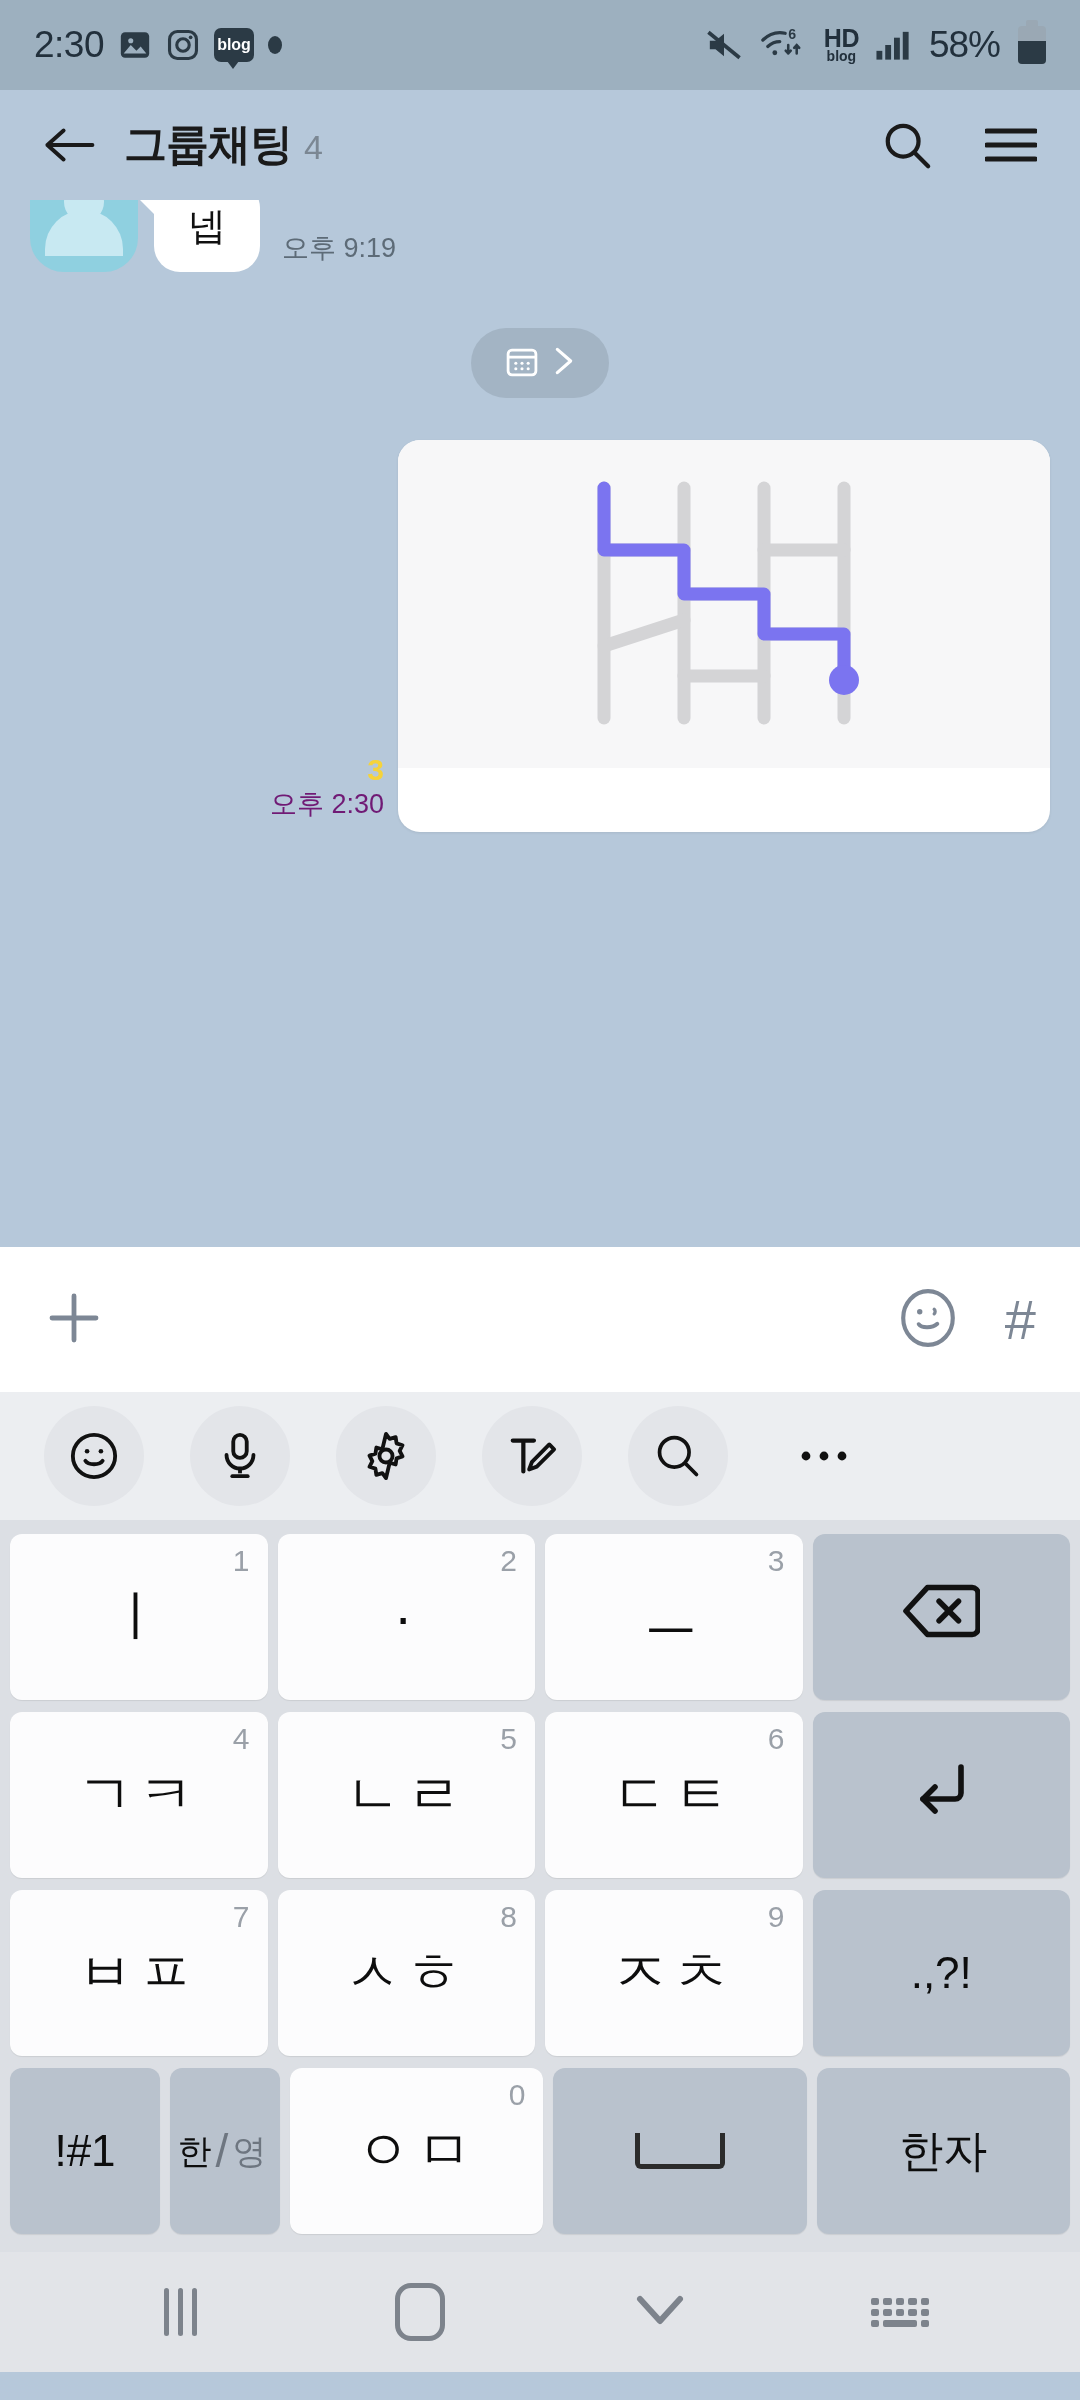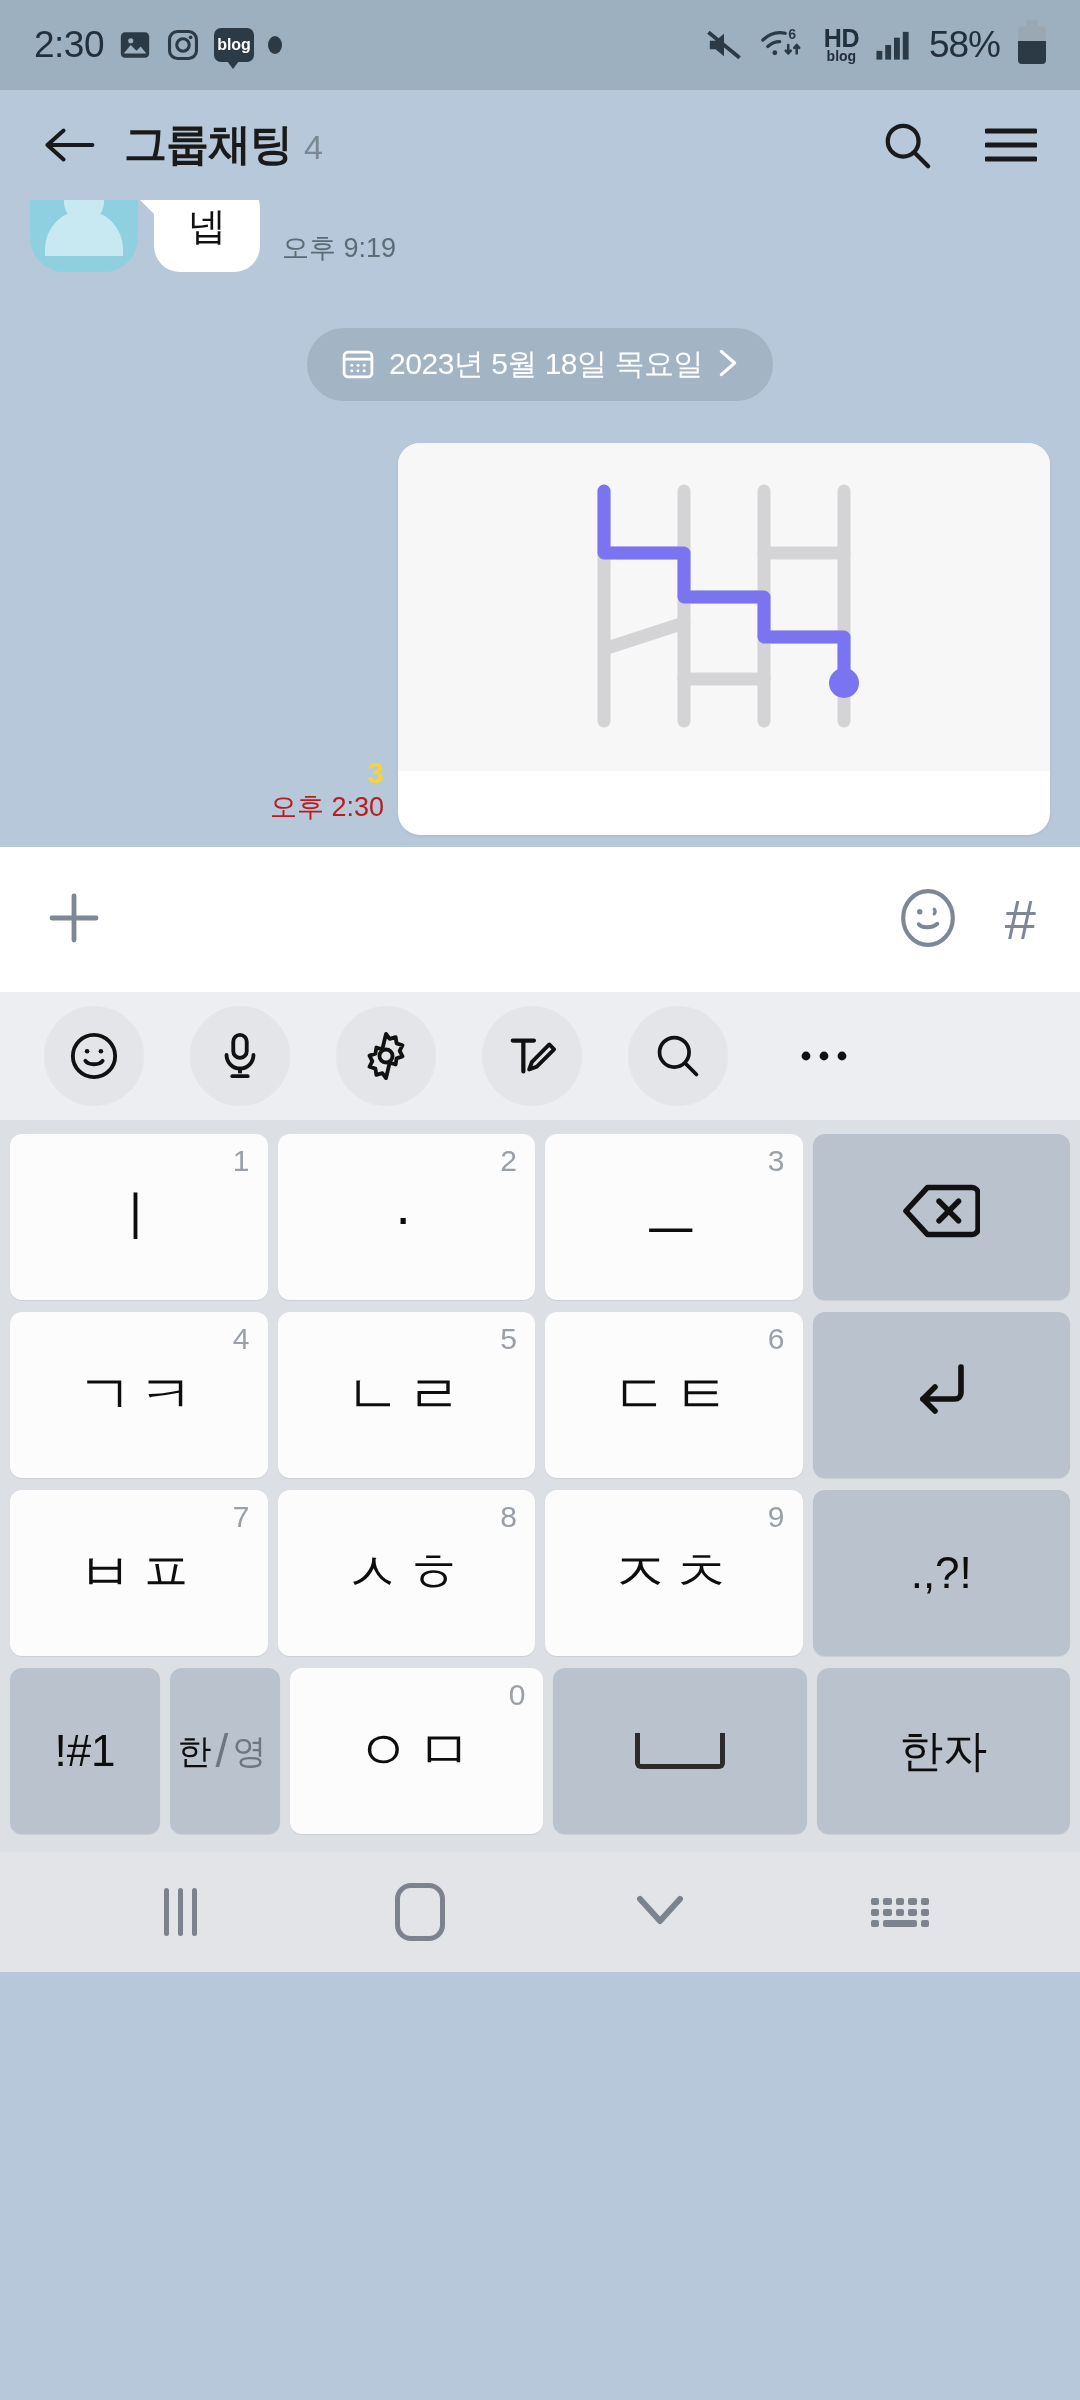--- a/index.html
+++ b/index.html
@@ -3,21 +3,21 @@
 <meta charset="utf-8">
 <style>
   * { margin:0; padding:0; box-sizing:border-box; }
   html,body { width:1080px; height:2400px; }
   body {
     font-family:"Liberation Sans","DejaVu Sans",sans-serif;
     background:#b6c8da;
     overflow:hidden;
     position:relative;
   }
-  .phone { width:1080px; height:1972px; position:relative; display:flex; flex-direction:column; }
+  .phone { width:1080px; height:2372px; position:relative; display:flex; flex-direction:column; }
 
   
   .statusbar {
     height:90px; background:#9db0bf; display:flex; align-items:center;
     padding:0 34px; flex:0 0 auto;
   }
   .sb-left { display:flex; align-items:center; gap:14px; }
   .sb-time { font-size:37px; color:#22303c; letter-spacing:-0.5px; font-weight:400; }
   .sb-right { margin-left:auto; display:flex; align-items:center; gap:16px; }
   .sb-ico { display:flex; align-items:center; justify-content:center; }
@@ -84,21 +84,21 @@
   .date-chip {
     background:#a3b4c4; border-radius:40px; padding:16px 34px;
     display:flex; align-items:center; gap:14px;
   }
   .date-chip .label { font-size:30px; color:#fff; letter-spacing:-0.5px; }
 
   
   .card-row { display:flex; justify-content:flex-end; align-items:flex-end; margin-top:42px; gap:14px; }
   .card-meta { display:flex; flex-direction:column; align-items:flex-end; padding-bottom:10px; }
   .unread { font-size:30px; color:#f5d33b; font-weight:700; line-height:1.1; }
-  .card-time { font-size:27px; color:#b91c1c; }
+  .card-time { font-size:27px; color:#701a75; }
   .game-card {
     width:652px; background:#fff; border-radius:22px; overflow:hidden;
     box-shadow:0 1px 3px rgba(0,0,0,0.08);
   }
   .card-title { padding:34px 36px 30px; font-size:39px; font-weight:700; color:#111; letter-spacing:-1px; }
   .card-title .hash { font-weight:400; margin-right:8px; }
   .card-img { background:#f7f7f8; padding:28px 0 30px; display:flex; justify-content:center; }
   .card-body { padding:34px 30px 30px; }
   .card-sub { text-align:center; font-size:35px; color:#111; letter-spacing:-1px; }
   .card-btn {
@@ -267,21 +267,20 @@
               <rect x="2" y="4" width="18" height="16" rx="2.5" fill="none" stroke="#fff" stroke-width="1.8"></rect>
               <line x1="2" y1="8.5" x2="20" y2="8.5" stroke="#fff" stroke-width="1.8"></line>
               <circle cx="7" cy="12.5" r="1" fill="#fff"></circle>
               <circle cx="11" cy="12.5" r="1" fill="#fff"></circle>
               <circle cx="15" cy="12.5" r="1" fill="#fff"></circle>
               <circle cx="7" cy="16" r="1" fill="#fff"></circle>
               <circle cx="11" cy="16" r="1" fill="#fff"></circle>
               <circle cx="15" cy="16" r="1" fill="#fff"></circle>
             </svg>
         </span>
-        <span class="label">2023년 5월 18일 목요일</span>
         <span>
           <svg width="22" height="30" viewBox="0 0 12 18">
               <path d="M2 2l8 7-8 7" fill="none" stroke="#fff" stroke-width="1.9" stroke-linecap="round" stroke-linejoin="round"></path>
             </svg>
         </span>
       </div>
     </div>
 
     <div class="card-row">
       <div class="card-meta">

